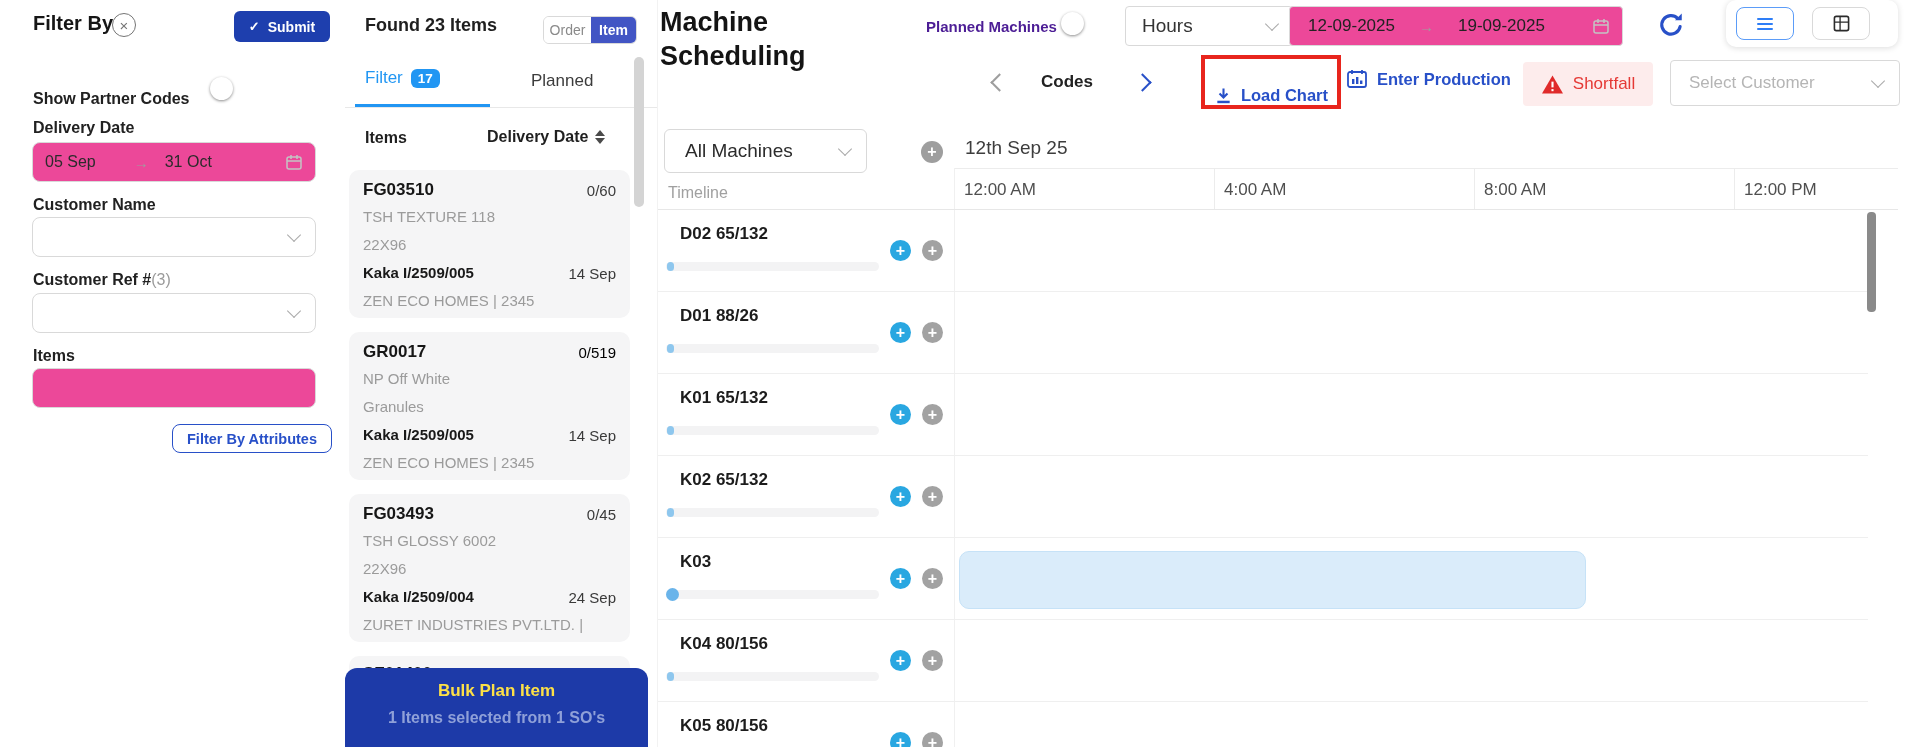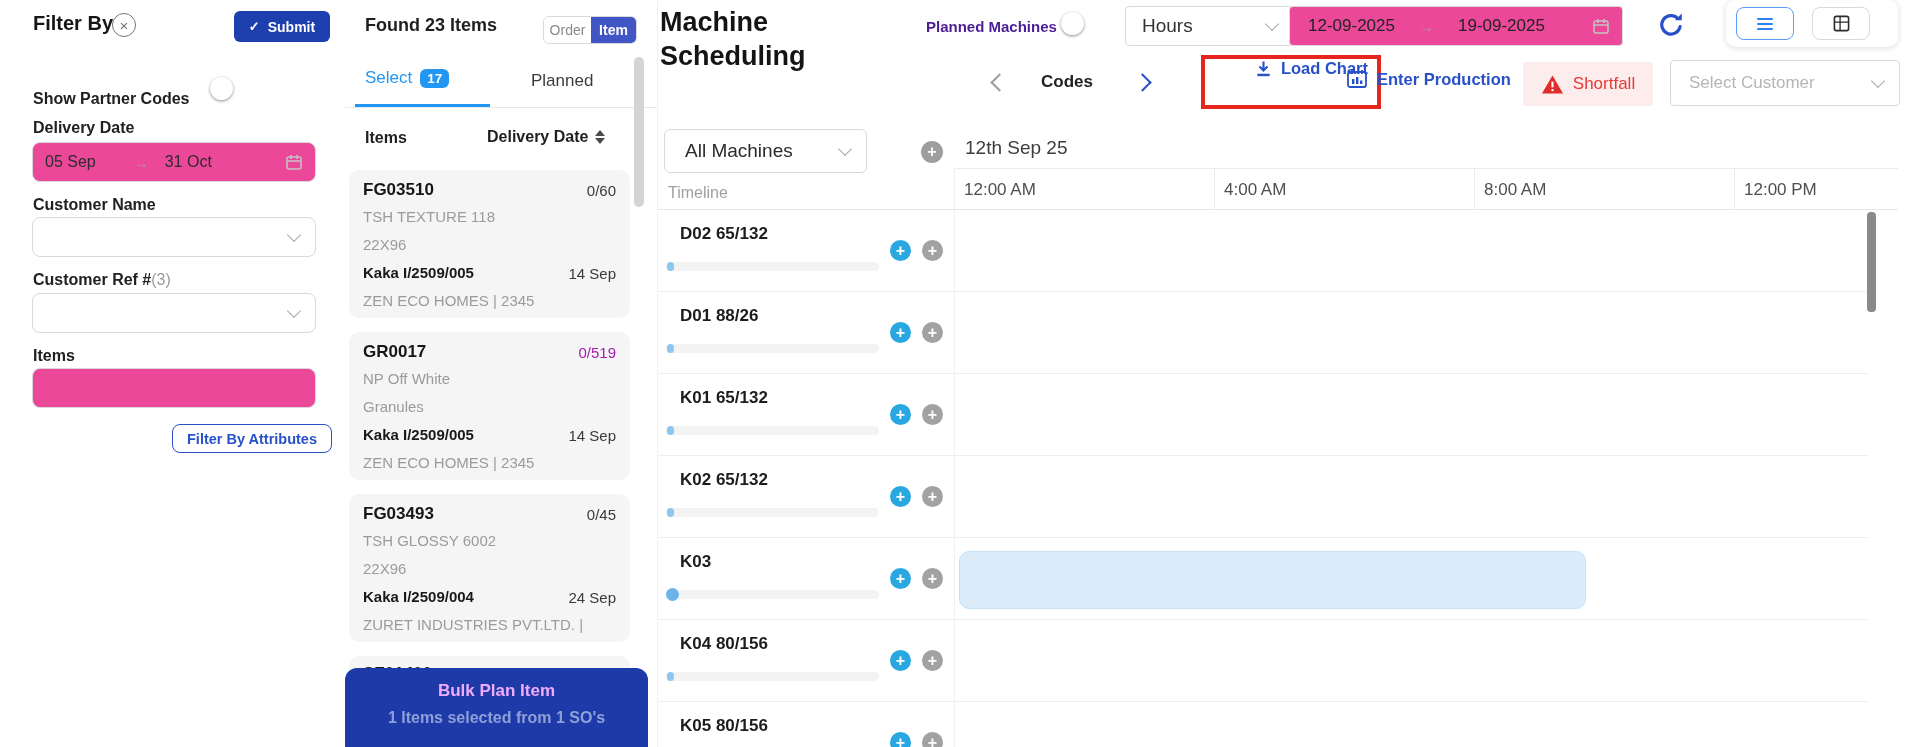--- a/index.html
+++ b/index.html
@@ -108,21 +108,21 @@
 
   <div class="abs" style="left:345px;top:0;width:312px;height:747px;">
     <span class="abs" style="left:20px;top:15px;font-size:18px;font-weight:600;color:#1f1f1f;">Found 23 Items</span>
 
     <div class="abs" style="left:198px;top:16px;display:flex;height:26px;border-radius:6px;overflow:hidden;border:1px solid #d9d9d9;">
       <span style="width:47px;display:flex;align-items:center;justify-content:center;background:#fff;color:#8a8a8a;font-size:14px;cursor:pointer;">Order</span>
       <span style="width:45px;display:flex;align-items:center;justify-content:center;background:#4255c4;color:#fff;font-size:14px;font-weight:bold;cursor:pointer;">Item</span>
     </div>
 
     <div class="abs" style="left:20px;top:68px;display:flex;align-items:center;gap:8px;cursor:pointer;">
-      <span style="font-size:17px;color:#2196f3;">Select</span>
+      <span style="font-size:17px;color:#2196f3;">Filter</span>
       <span style="background:#2196f3;color:#fff;font-size:13.5px;font-weight:bold;border-radius:6px;padding:2px 7px;">17</span>
     </div>
     <span class="abs" style="left:186px;top:71px;font-size:17px;color:#3c3c3c;cursor:pointer;">Planned</span>
     <div class="abs" style="left:10px;top:104px;width:135px;height:3px;background:#2196f3;"></div>
     <div class="abs" style="left:0;top:107px;width:312px;height:1px;background:#e8e8e8;"></div>
 
     <span class="abs bold" style="left:20px;top:129px;font-size:16px;color:#1f1f1f;">Items</span>
     <div class="abs" style="left:142px;top:128px;display:flex;align-items:center;gap:7px;cursor:pointer;">
       <span class="bold" style="font-size:16px;color:#1f1f1f;">Delivery Date</span>
       <span class="sort">
@@ -135,21 +135,21 @@
       <span class="abs bold" style="left:14px;top:10px;font-size:17px;color:#161616;">FG03510</span>
       <span class="abs" style="right:14px;top:12px;font-size:15px;color:#3a3a3a;">0/60</span>
       <span class="abs gray" style="left:14px;top:38px;font-size:15px;">TSH TEXTURE 118</span>
       <span class="abs gray" style="left:14px;top:66px;font-size:15px;">22X96</span>
       <span class="abs bold" style="left:14px;top:94px;font-size:15px;color:#191919;">Kaka I/2509/005</span>
       <span class="abs" style="right:14px;top:95px;font-size:15px;color:#3a3a3a;">14 Sep</span>
       <span class="abs gray" style="left:14px;top:122px;font-size:15px;">ZEN ECO HOMES | 2345</span>
     </div>
     <div class="card" style="top:332px;height:148px;">
       <span class="abs bold" style="left:14px;top:10px;font-size:17px;color:#161616;">GR0017</span>
-      <span class="abs" style="right:14px;top:12px;font-size:15px;color:#a21caf;">0/519</span>
+      <span class="abs" style="right:14px;top:12px;font-size:15px;color:#000000;">0/519</span>
       <span class="abs gray" style="left:14px;top:38px;font-size:15px;">NP Off White</span>
       <span class="abs gray" style="left:14px;top:66px;font-size:15px;">Granules</span>
       <span class="abs bold" style="left:14px;top:94px;font-size:15px;color:#191919;">Kaka I/2509/005</span>
       <span class="abs" style="right:14px;top:95px;font-size:15px;color:#3a3a3a;">14 Sep</span>
       <span class="abs gray" style="left:14px;top:122px;font-size:15px;">ZEN ECO HOMES | 2345</span>
     </div>
     <div class="card" style="top:494px;height:148px;">
       <span class="abs bold" style="left:14px;top:10px;font-size:17px;color:#161616;">FG03493</span>
       <span class="abs" style="right:14px;top:12px;font-size:15px;color:#3a3a3a;">0/45</span>
       <span class="abs gray" style="left:14px;top:38px;font-size:15px;">TSH GLOSSY 6002</span>
@@ -159,21 +159,21 @@
       <span class="abs gray" style="left:14px;top:122px;font-size:15px;">ZURET INDUSTRIES PVT.LTD. |</span>
     </div>
     <div class="card" style="top:656px;height:91px;border-radius:10px 10px 0 0;">
       <span class="abs bold" style="left:14px;top:8px;font-size:17px;color:#161616;">SF01400</span>
       <span class="abs" style="right:14px;top:10px;font-size:15px;color:#3a3a3a;">0/45</span>
     </div>
 
     <div class="abs" style="left:289px;top:57px;width:10px;height:150px;background:#d4d4d4;border-radius:5px;"></div>
 
     <div class="abs" style="left:0;top:668px;width:303px;height:79px;background:#1d3aa8;border-radius:12px 12px 0 0;z-index:5;text-align:center;cursor:pointer;">
-      <div class="bold" style="margin-top:13px;font-size:17px;color:#f0abfc;">Bulk Plan Item</div>
+      <div class="bold" style="margin-top:13px;font-size:17px;color:#fde047;">Bulk Plan Item</div>
       <div class="bold" style="margin-top:8px;font-size:16px;color:#8fa0d8;">1 Items selected from 1 SO's</div>
     </div>
   </div>
 
   <div class="abs" style="left:657px;top:0;width:1248px;height:747px;border-left:1px solid #f2f2f2;">
 
     <div class="abs bold" style="left:2px;top:6px;width:195px;font-size:27px;line-height:1.25;color:#141414;">Machine Scheduling</div>
 
     <span class="abs" style="left:268px;top:18px;font-size:15px;font-weight:700;color:#4c1d95;">Planned Machines</span>
     <span class="abs toggle" style="left:405px;top:14px;background:#9e9e9e;">
@@ -216,21 +216,21 @@
           <path d="M7.5 1.5v15M1.5 7.5h15" stroke="#2b2b2b" stroke-width="1.4"></path>
         </svg>
       </button>
     </div>
 
     
     <span class="abs chevnav left" style="left:335px;top:76px;cursor:pointer;"></span>
     <span class="abs bold" style="left:383px;top:72px;font-size:17px;color:#222;cursor:pointer;">Codes</span>
     <span class="abs chevnav right" style="left:478px;top:76px;cursor:pointer;"></span>
 
-    <div class="abs" style="left:543px;top:55px;width:132px;height:46px;border:4px solid #e8251d;display:flex;align-items:flex-start;justify-content:center;padding-left:40px;">
+    <div class="abs" style="left:543px;top:55px;width:132px;height:46px;border:4px solid #e8251d;display:flex;align-items:flex-end;justify-content:center;">
       <span style="display:flex;align-items:center;gap:8px;cursor:pointer;">
         <svg width="19" height="19" viewBox="0 0 20 20">
           <path d="M10 2.5v9M5.8 7.8 10 12l4.2-4.2" stroke="#2850c8" stroke-width="2.2" fill="none"></path>
           <path d="M3.5 16.8h13" stroke="#2850c8" stroke-width="2.6"></path>
         </svg>
         <span style="font-size:16.5px;font-weight:bold;color:#2850c8;">Load Chart</span>
       </span>
     </div>
 
     <span class="abs" style="left:688px;top:68px;display:flex;align-items:center;gap:9px;cursor:pointer;">

